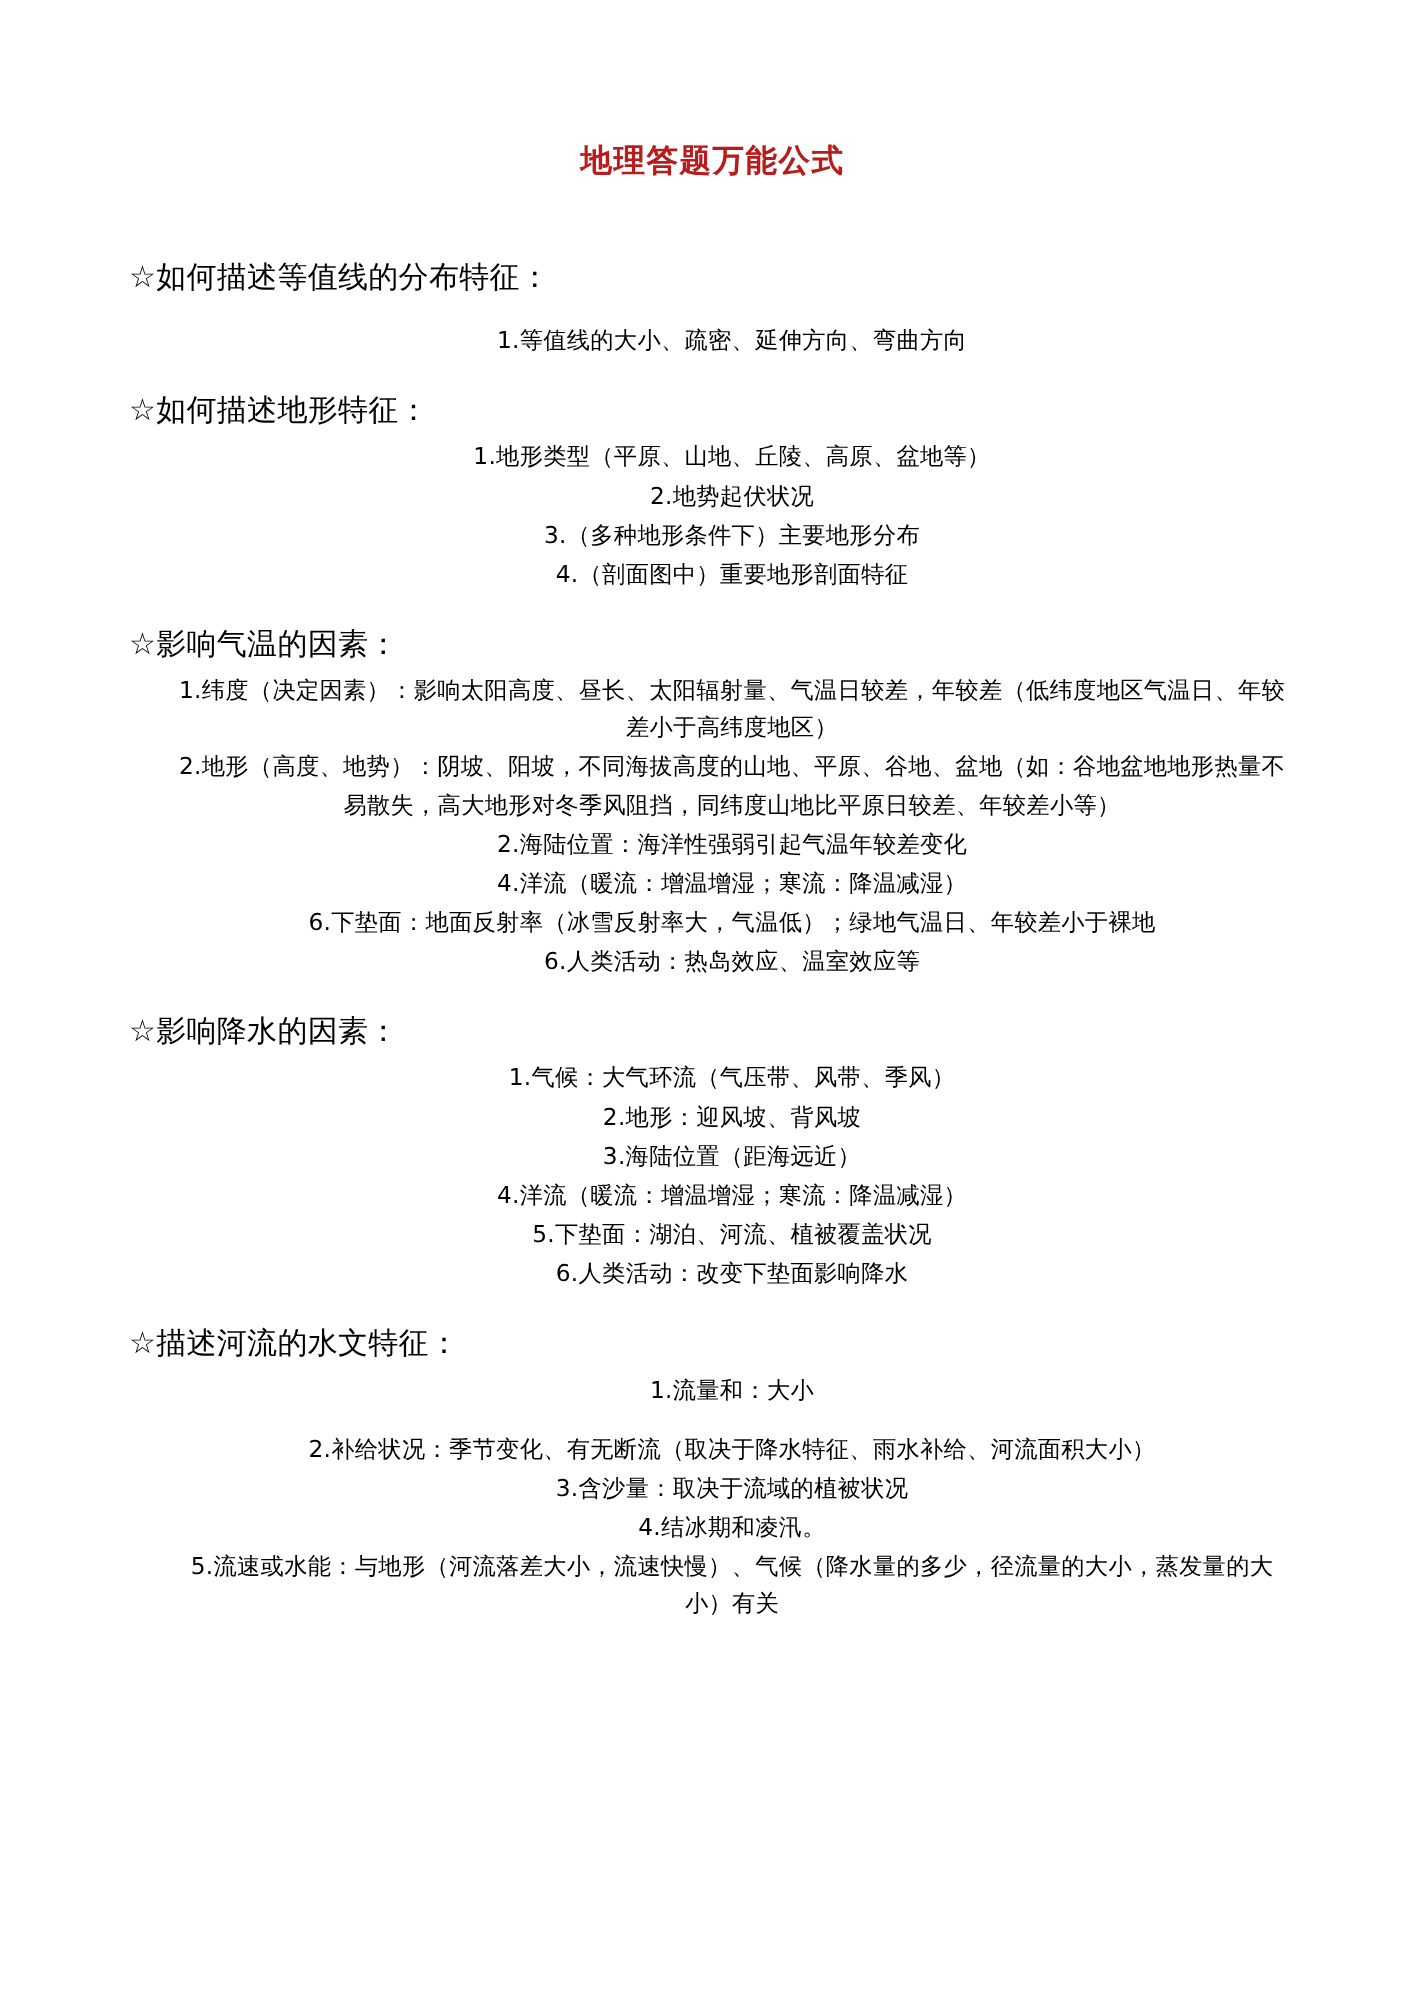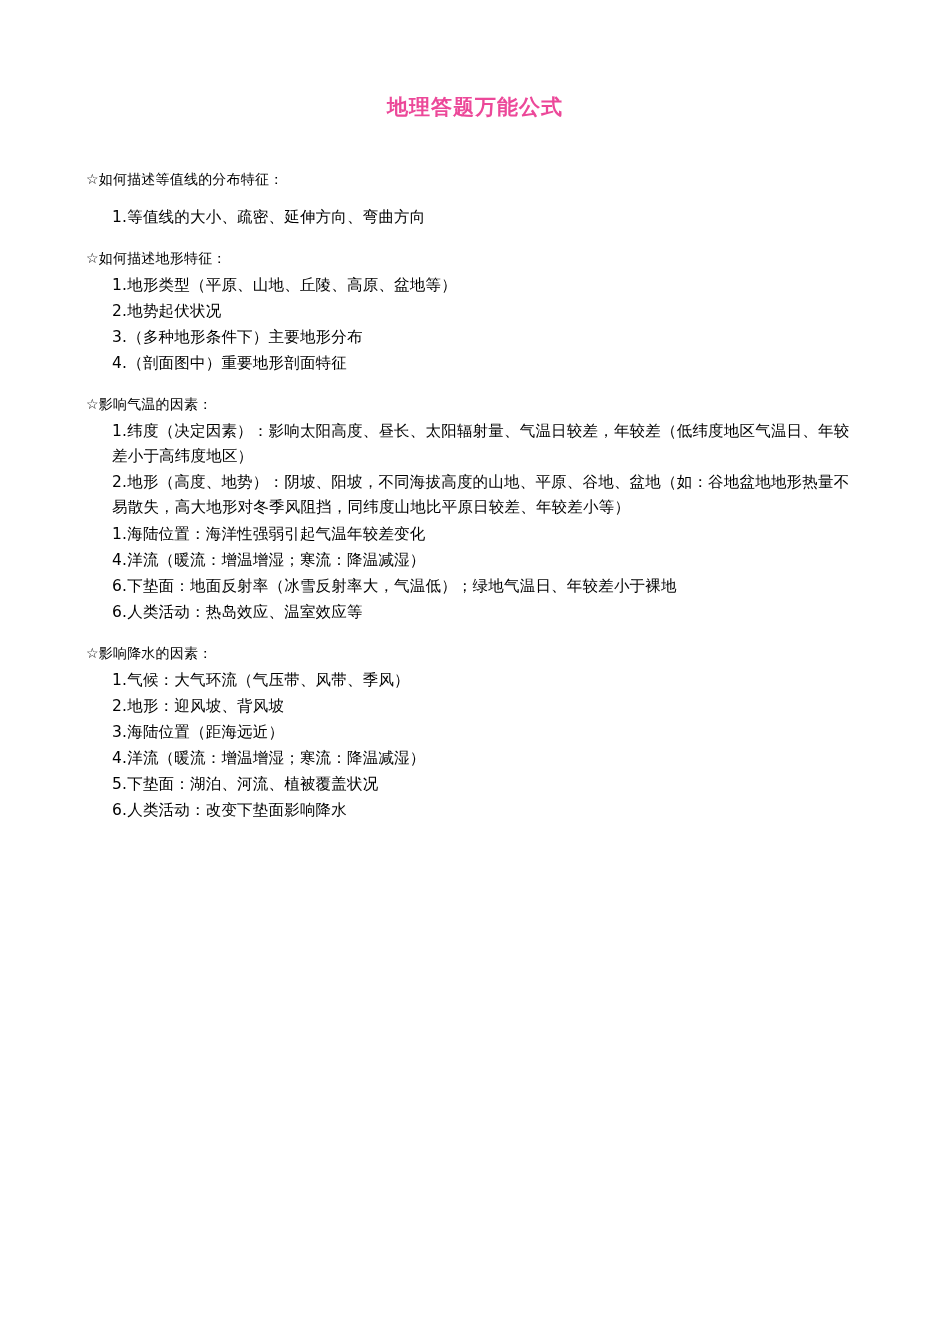--- a/index.html
+++ b/index.html
@@ -16,47 +16,48 @@
   .page {
     width: 950px;
     min-height: 1344px;
     box-sizing: border-box;
     padding: 92px 86px 60px 86px;
     background: #ffffff;
     position: relative;
   }
   .doc-title {
     text-align: center;
-    color: #ec4899;
+    color: #b91c1c;
     font-size: 21px;
     font-weight: bold;
     letter-spacing: 1px;
     margin: 0 0 44px 0;
     line-height: 1.5;
   }
   .section {
     margin-bottom: 17px;
   }
   .section-heading {
-    font-size: 14px;
+    font-size: 20px;
     line-height: 1.62;
     margin: 0 0 3px 0;
     letter-spacing: 0.2px;
   }
   .item {
     font-size: 15.5px;
     line-height: 1.62;
     margin: 0 0 1px 0;
     padding-left: 26px;
     text-indent: 0;
     letter-spacing: 0.2px;
   }
   .item.hang {
     padding-left: 26px;
     text-indent: 0;
+    text-align: center;
   }
   .spacer-sm {
     height: 12px;
   }
   .gap-before {
     margin-top: 14px;
   }
 </style>
 </head>
 <body>
@@ -73,28 +74,36 @@
         <p class="section-heading">☆如何描述地形特征：</p>
         <p class="item hang">1.地形类型（平原、山地、丘陵、高原、盆地等）</p>
         <p class="item hang">2.地势起伏状况</p>
         <p class="item hang">3.（多种地形条件下）主要地形分布</p>
         <p class="item hang">4.（剖面图中）重要地形剖面特征</p>
       </div>
       <div class="section">
         <p class="section-heading">☆影响气温的因素：</p>
         <p class="item hang">1.纬度（决定因素）：影响太阳高度、昼长、太阳辐射量、气温日较差，年较差（低纬度地区气温日、年较差小于高纬度地区）</p>
         <p class="item hang">2.地形（高度、地势）：阴坡、阳坡，不同海拔高度的山地、平原、谷地、盆地（如：谷地盆地地形热量不易散失，高大地形对冬季风阻挡，同纬度山地比平原日较差、年较差小等）</p>
-        <p class="item hang">1.海陆位置：海洋性强弱引起气温年较差变化</p>
+        <p class="item hang">2.海陆位置：海洋性强弱引起气温年较差变化</p>
         <p class="item hang">4.洋流（暖流：增温增湿；寒流：降温减湿）</p>
         <p class="item hang">6.下垫面：地面反射率（冰雪反射率大，气温低）；绿地气温日、年较差小于裸地</p>
         <p class="item hang">6.人类活动：热岛效应、温室效应等</p>
       </div>
       <div class="section">
         <p class="section-heading">☆影响降水的因素：</p>
         <p class="item hang">1.气候：大气环流（气压带、风带、季风）</p>
         <p class="item hang">2.地形：迎风坡、背风坡</p>
         <p class="item hang">3.海陆位置（距海远近）</p>
         <p class="item hang">4.洋流（暖流：增温增湿；寒流：降温减湿）</p>
         <p class="item hang">5.下垫面：湖泊、河流、植被覆盖状况</p>
         <p class="item hang">6.人类活动：改变下垫面影响降水</p>
       </div>
+      <div class="section">
+        <p class="section-heading">☆描述河流的水文特征：</p>
+        <p class="item hang">1.流量和：大小</p>
+        <p class="item hang gap-before">2.补给状况：季节变化、有无断流（取决于降水特征、雨水补给、河流面积大小）</p>
+        <p class="item hang">3.含沙量：取决于流域的植被状况</p>
+        <p class="item hang">4.结冰期和凌汛。</p>
+        <p class="item hang">5.流速或水能：与地形（河流落差大小，流速快慢）、气候（降水量的多少，径流量的大小，蒸发量的大小）有关</p>
+      </div>
     </div>
 </div>
 
 </body></html>

